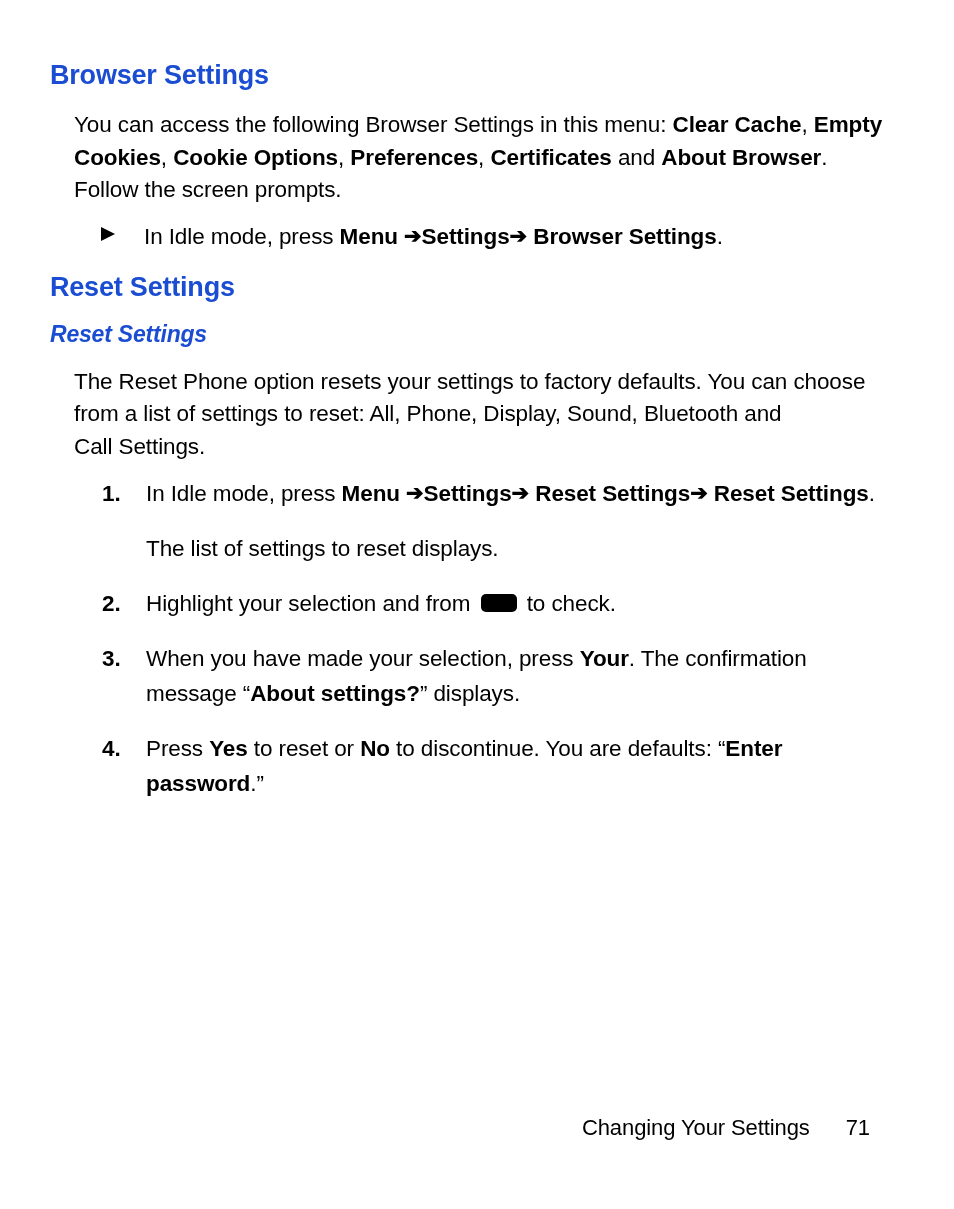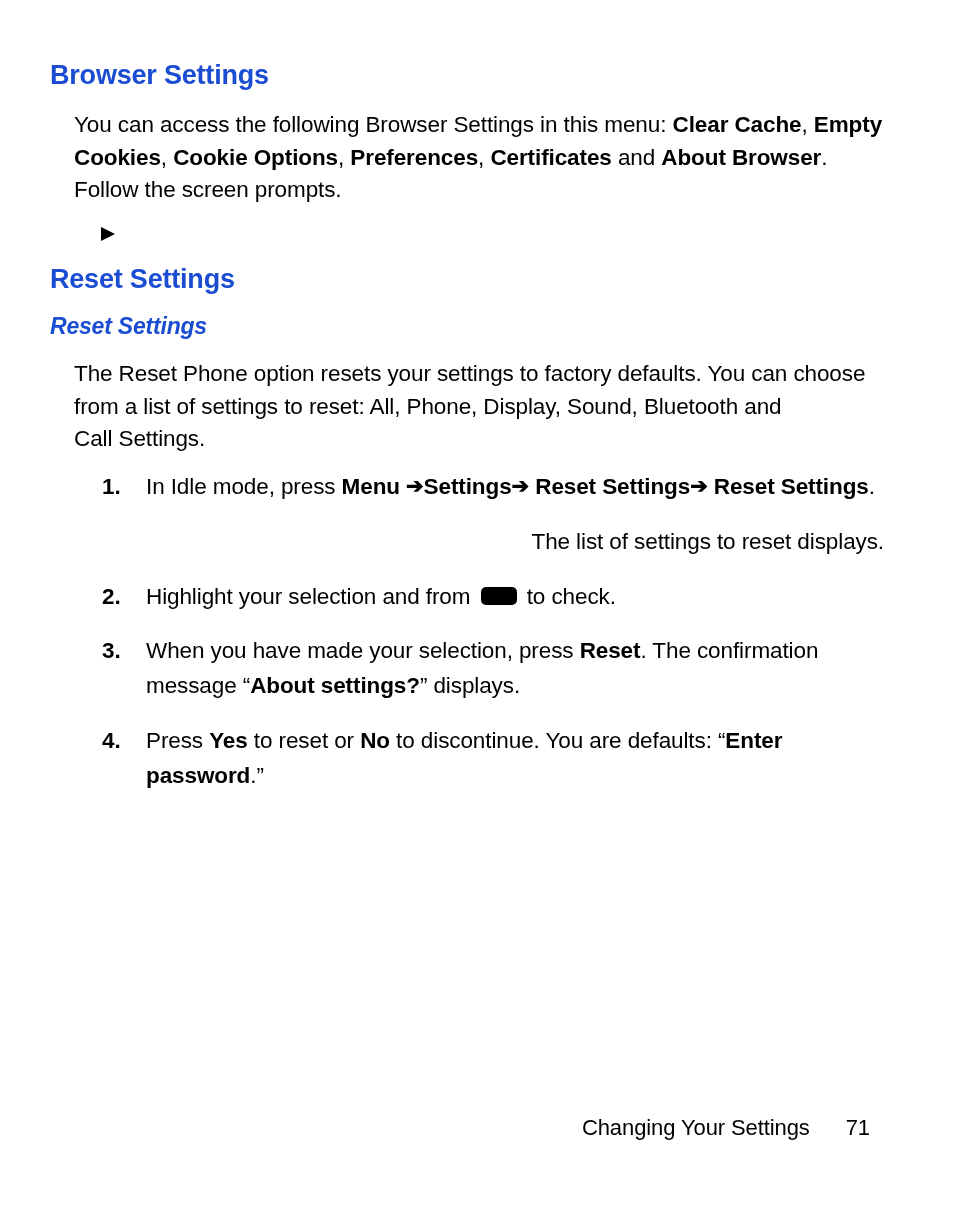--- a/index.html
+++ b/index.html
@@ -88,21 +88,20 @@
       left: 0;
       top: 0;
       font-weight: 700;
     }
     .num-list li .bold {
       font-weight: 700;
     }
     .num-list li .sub-line {
       display: block;
       margin-top: 20px;
-      text-align: right;
     }
     .ok-key {
       display: inline-block;
       width: 36px;
       height: 18px;
       background: #000000;
       border-radius: 5px;
       vertical-align: middle;
       margin: 0 4px;
       transform: translateY(-2px);
@@ -126,41 +125,44 @@
 <p class="body-para">
   <span>You can access the following Browser Settings in this menu: </span><span class="bold">Clear Cache</span><span>, </span><span class="bold">Empty Cookies</span><span>, </span><span class="bold">Cookie Options</span><span>, </span><span class="bold">Preferences</span><span>, </span><span class="bold">Certificates</span><span> and </span><span class="bold">About Browser</span><span>. Follow the screen prompts.</span>
 </p>
 
 <div class="bullet-row">
   <span class="bullet-icon">
     <svg width="16" height="16" viewBox="0 0 16 16">
         <polygon points="1,1 15,8 1,15" fill="#000"></polygon>
       </svg>
   </span>
+  <span class="bullet-text">
+    <span>In Idle mode, press </span><span class="bold">Menu </span><span class="arrow"> ➔ </span><span class="bold">Settings</span><span class="arrow"> ➔ </span><span> </span><span class="bold">Browser Settings</span><span>.</span>
+  </span>
 </div>
 
 <h2 class="heading-blue">Reset Settings</h2>
 
 <h3 class="subheading-italic">Reset Settings</h3>
 
 <p class="body-para">The Reset Phone option resets your settings to factory defaults. You can choose from a list of settings to reset: All, Phone, Display, Sound, Bluetooth and Call&nbsp;Settings.</p>
 
 <ol class="num-list">
   <li>
     <span class="num">1.</span>
     <span>In Idle mode, press </span><span class="bold">Menu </span><span class="arrow"> ➔ </span><span class="bold">Settings</span><span class="arrow"> ➔ </span><span> </span><span class="bold">Reset Settings</span><span class="arrow"> ➔ </span><span> </span><span class="bold">Reset Settings</span><span>.</span>
     <span class="sub-line">The list of settings to reset displays.</span>
   </li>
   <li>
     <span class="num">2.</span>
     <span>Highlight your selection and from </span><span class="ok-key"></span><span> to check.</span>
   </li>
   <li>
     <span class="num">3.</span>
-    <span>When you have made your selection, press </span><span class="bold">Reset</span><span>. The confirmation message “</span><span class="bold">About settings?</span><span>” displays.</span>
+    <span>When you have made your selection, press </span><span class="bold">Your</span><span>. The confirmation message “</span><span class="bold">About settings?</span><span>” displays.</span>
   </li>
   <li>
     <span class="num">4.</span>
     <span>Press </span><span class="bold">Yes</span><span> to reset or </span><span class="bold">No</span><span> to discontinue. You are defaults: “</span><span class="bold">Enter password</span><span>.”</span>
   </li>
 </ol>
 
 <div class="footer">
   <span>Changing Your Settings</span>
   <span class="page-num">71</span>

